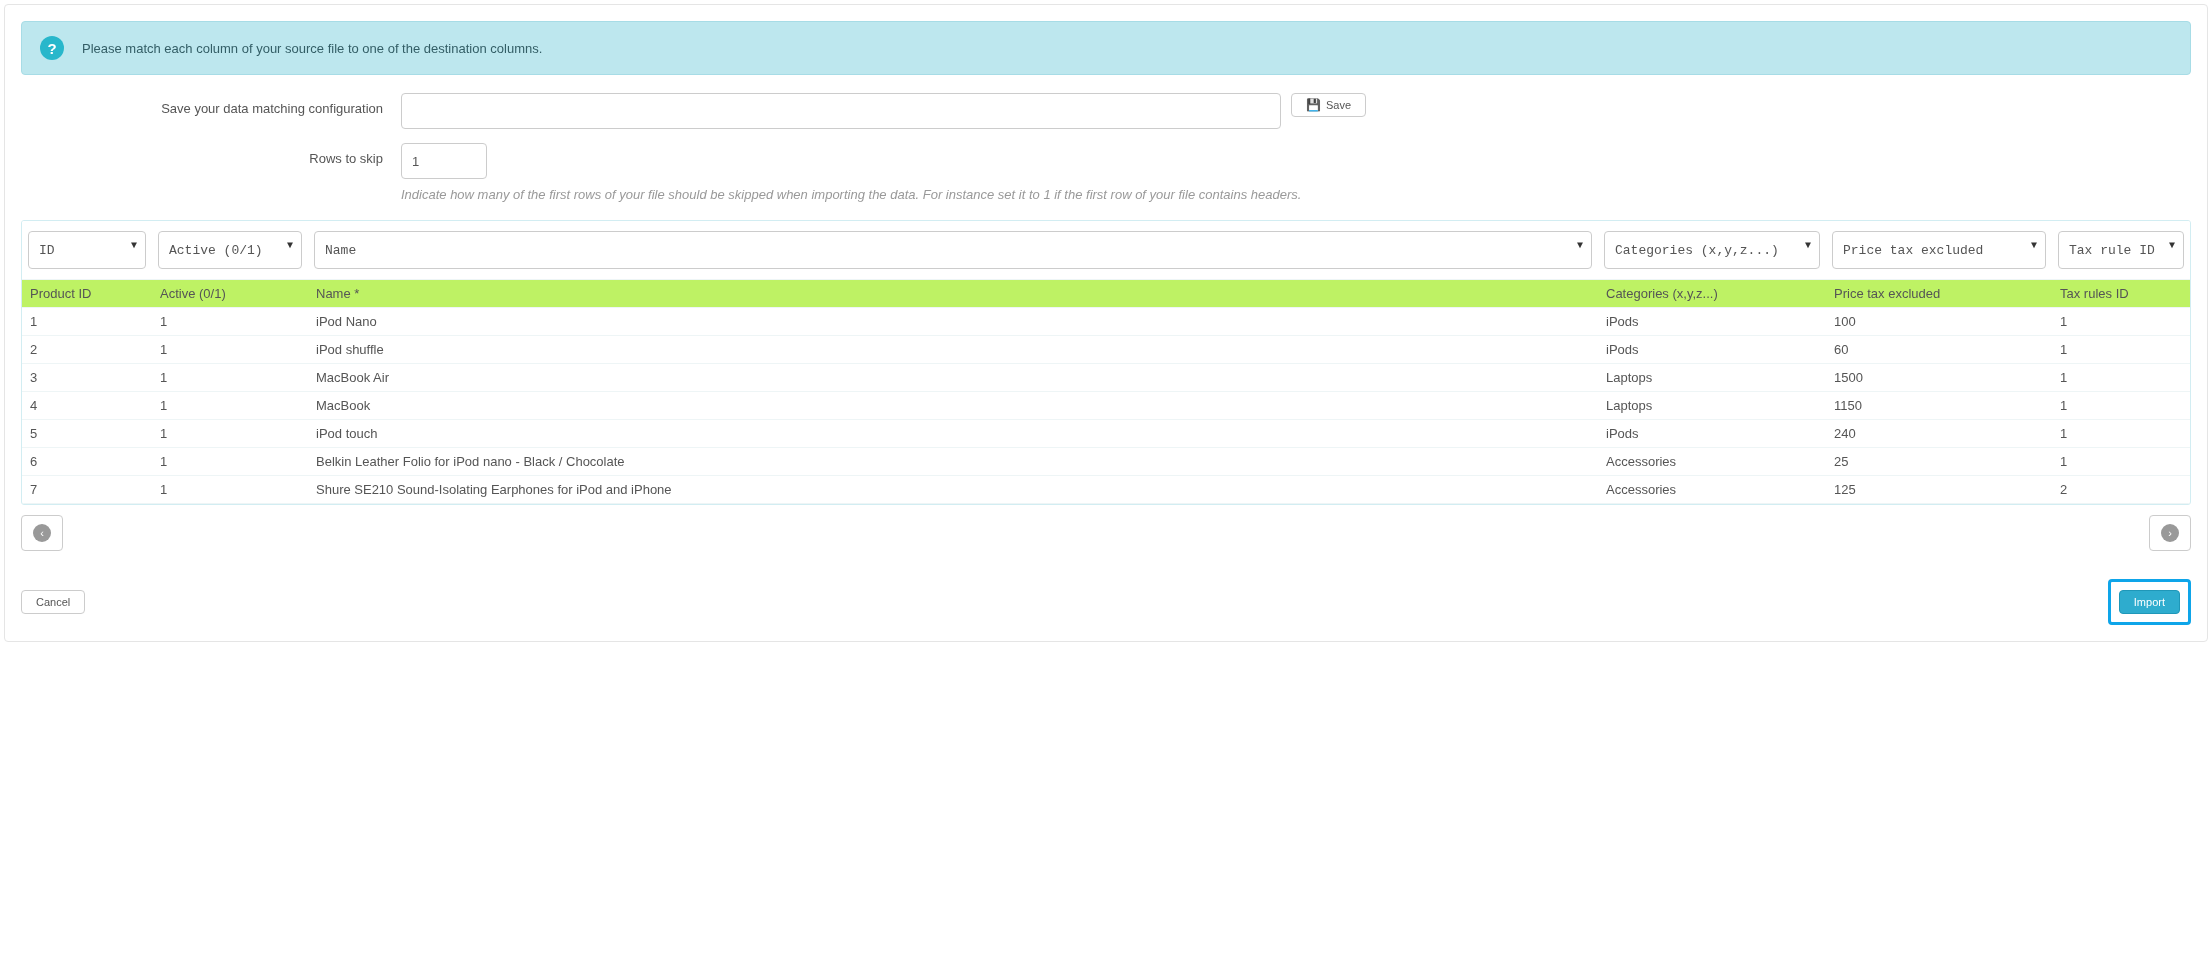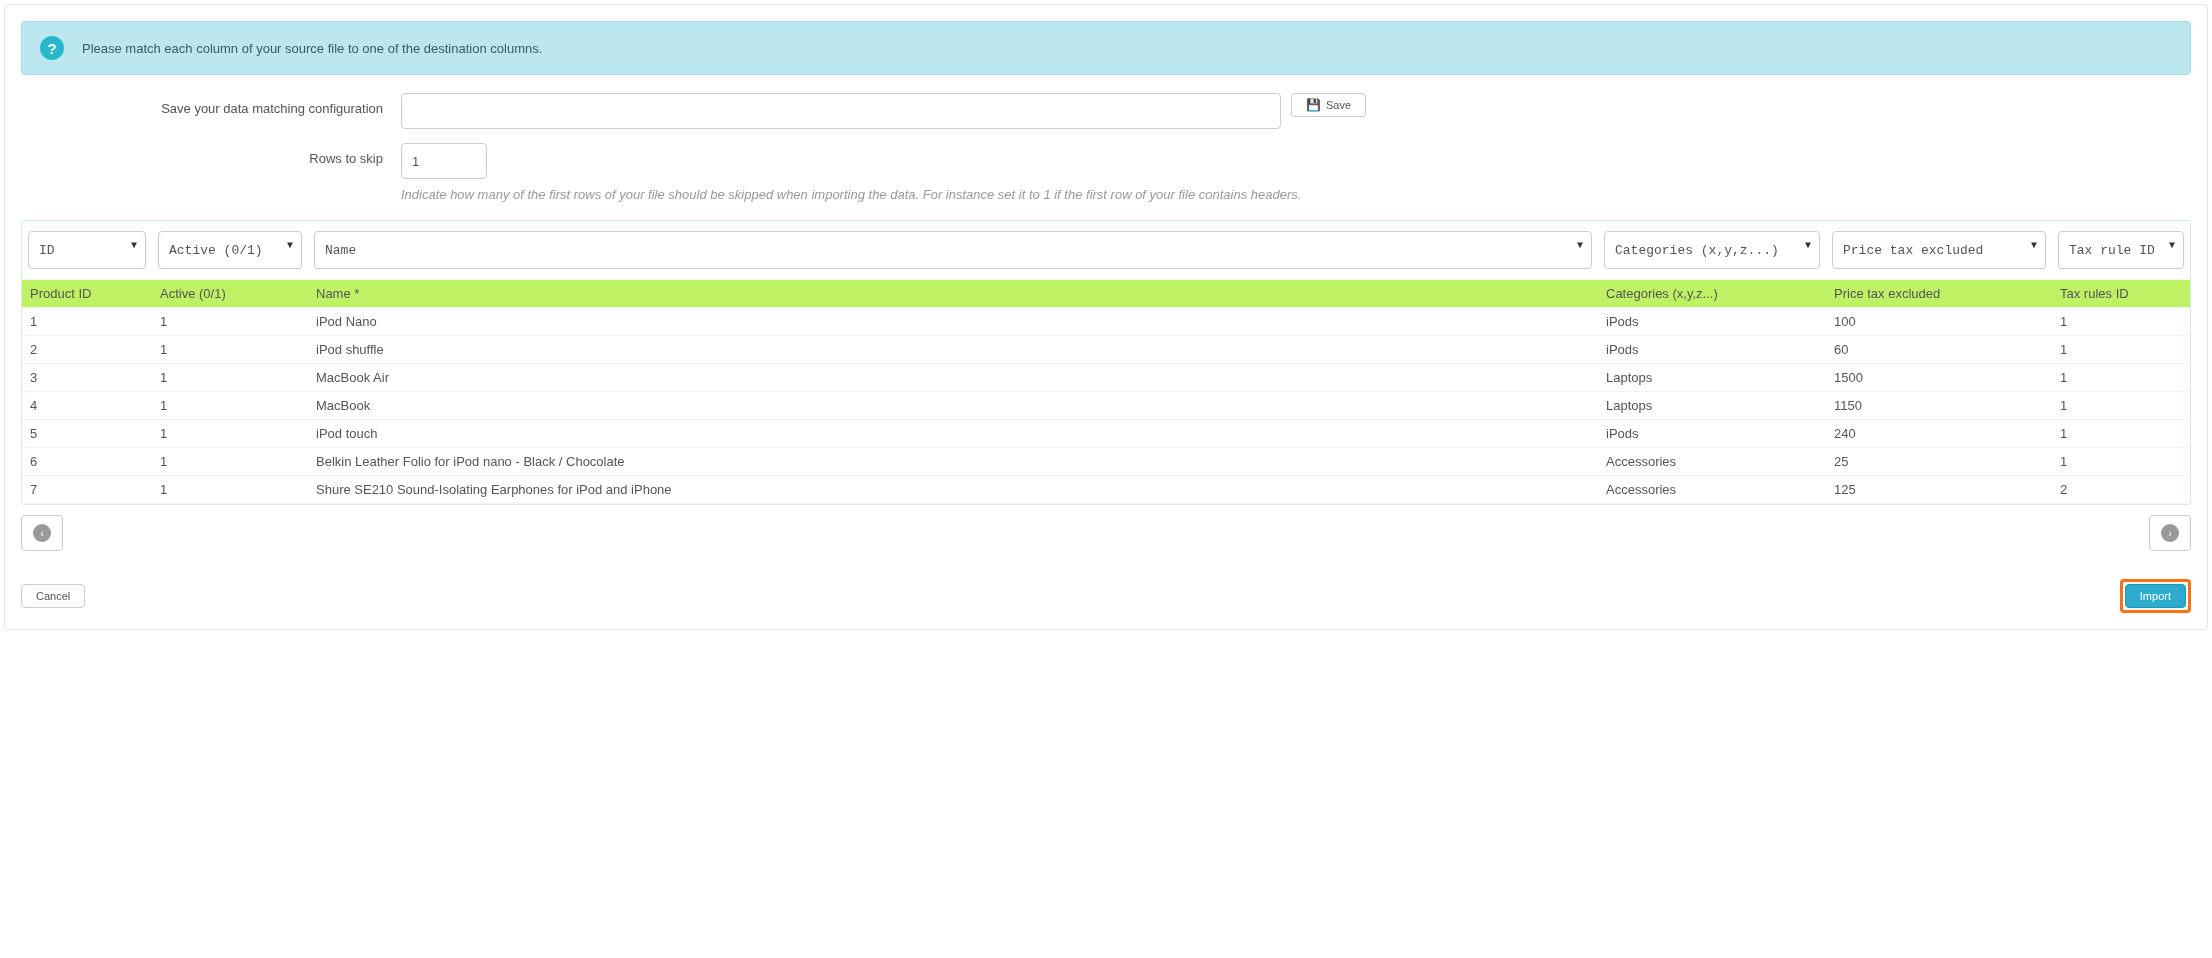--- a/index.html
+++ b/index.html
@@ -189,23 +189,23 @@
   font-size: 11px;
 }
 
 .footer {
   display: flex;
   justify-content: space-between;
   align-items: center;
   padding: 12px 16px 16px;
 }
 .import-highlight {
-  border: 3px solid #f97316;
-  border-radius: 4px;
-  padding: 2px;
+  border: 3px solid #0ea5e9;
+  border-radius: 4px;
+  padding: 8px;
   display: inline-block;
 }
 </style>
 </head>
 <body>
 
 <div class="panel">
 
   <div class="panel-body">
 

